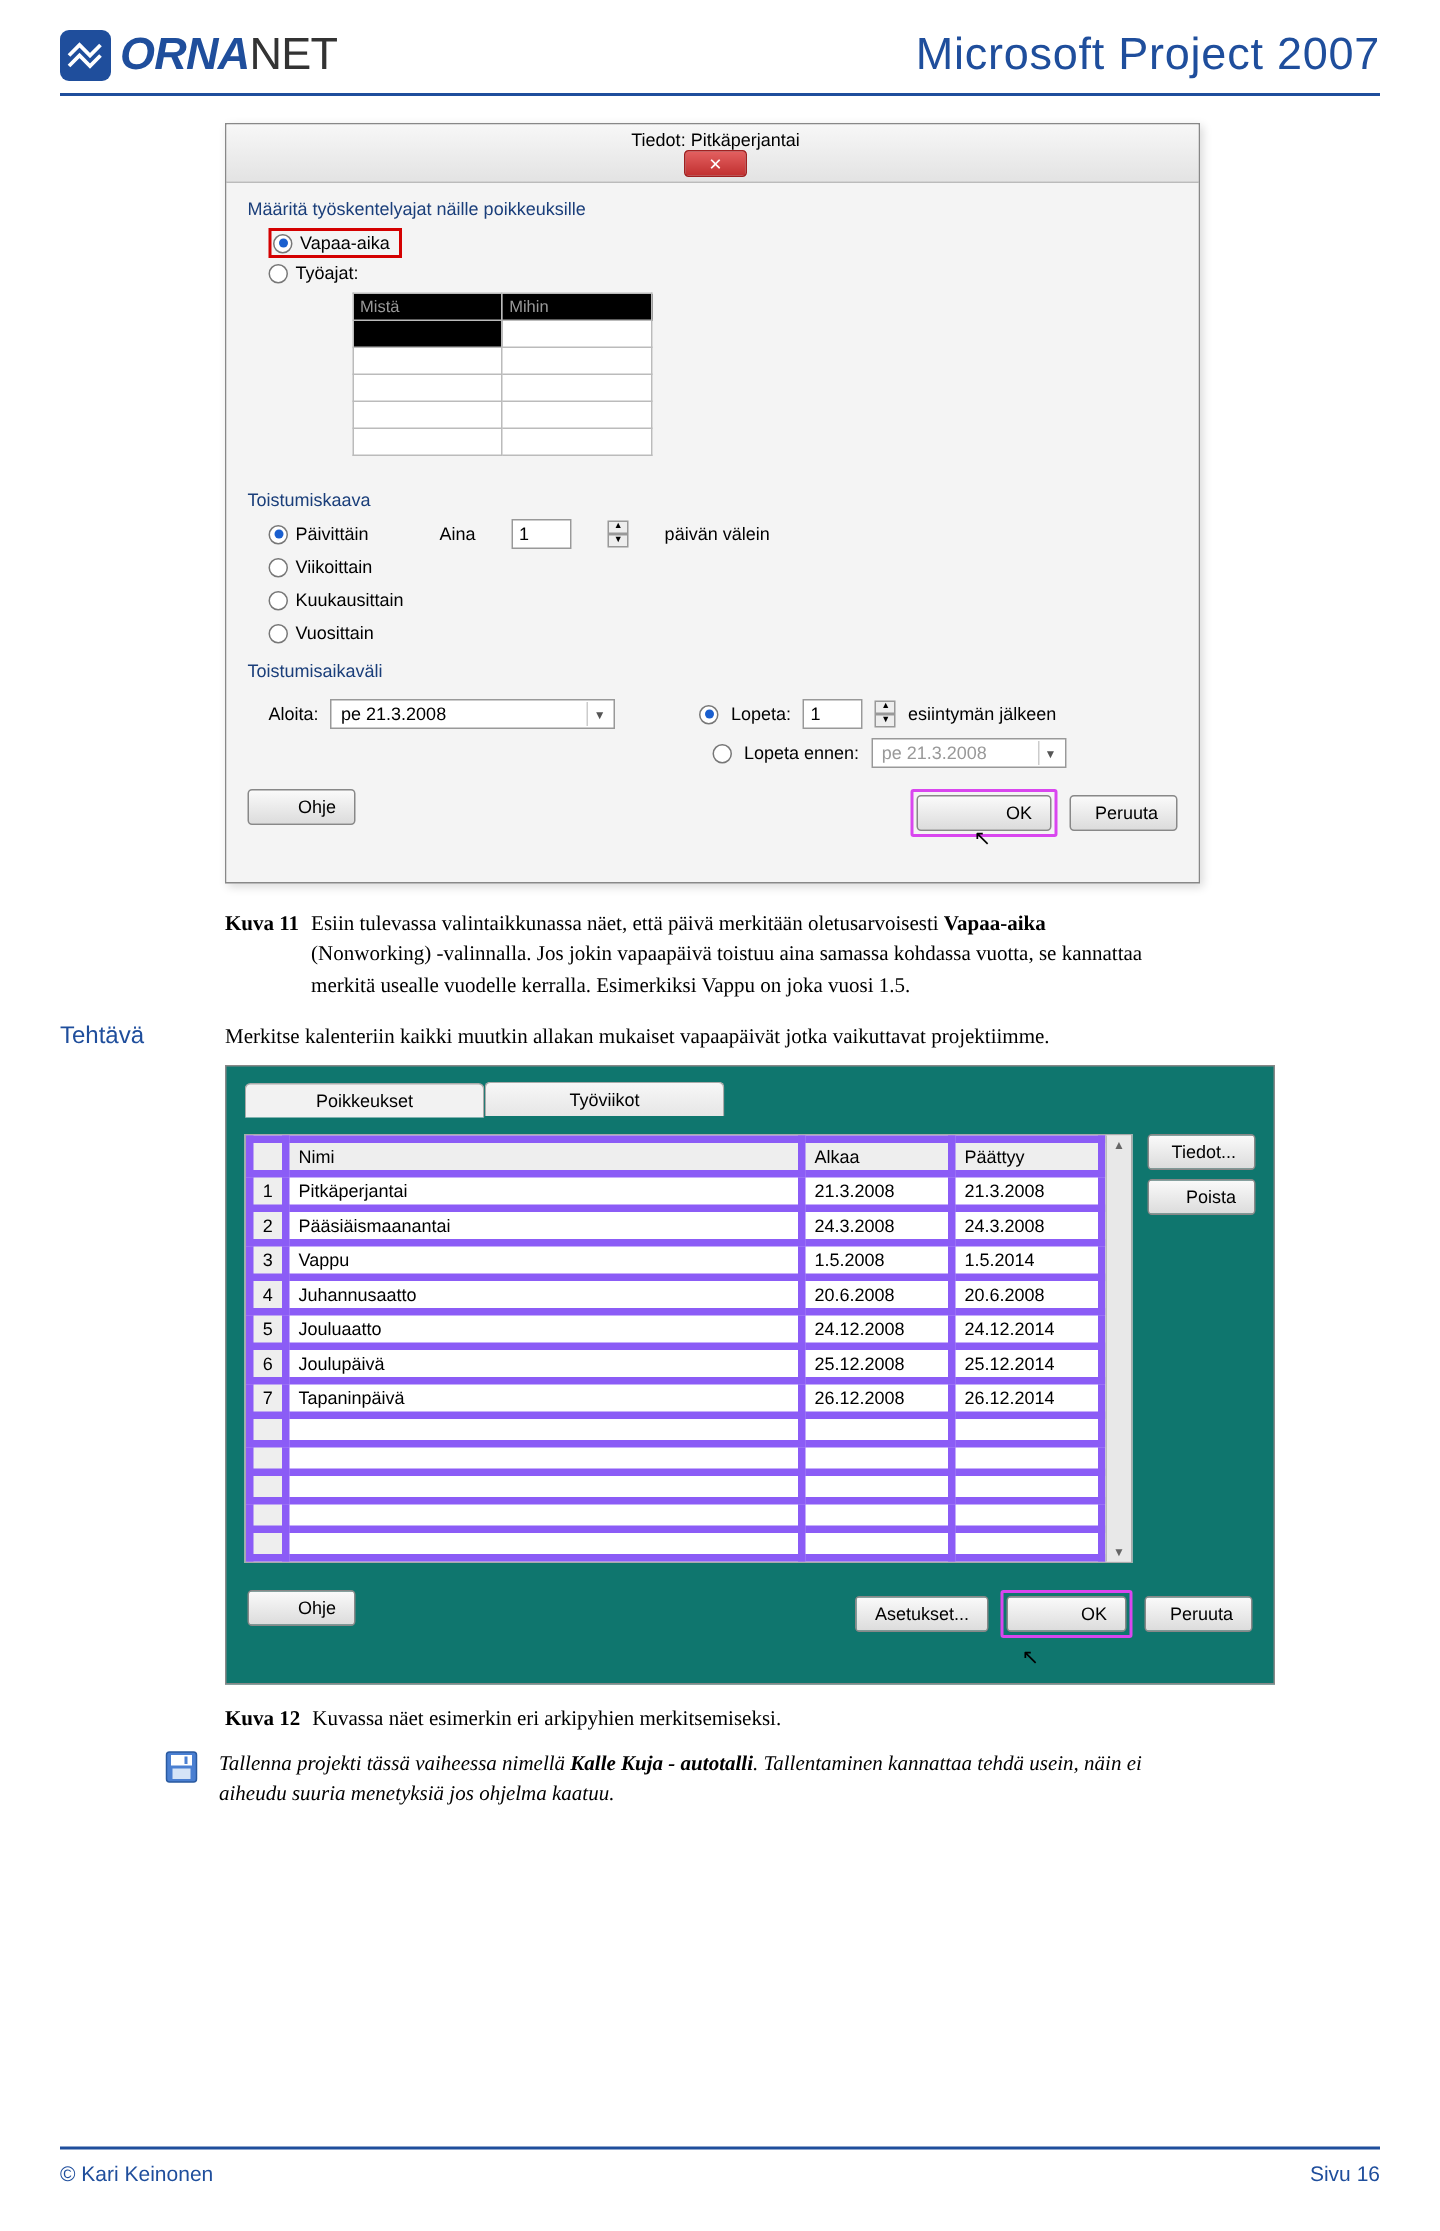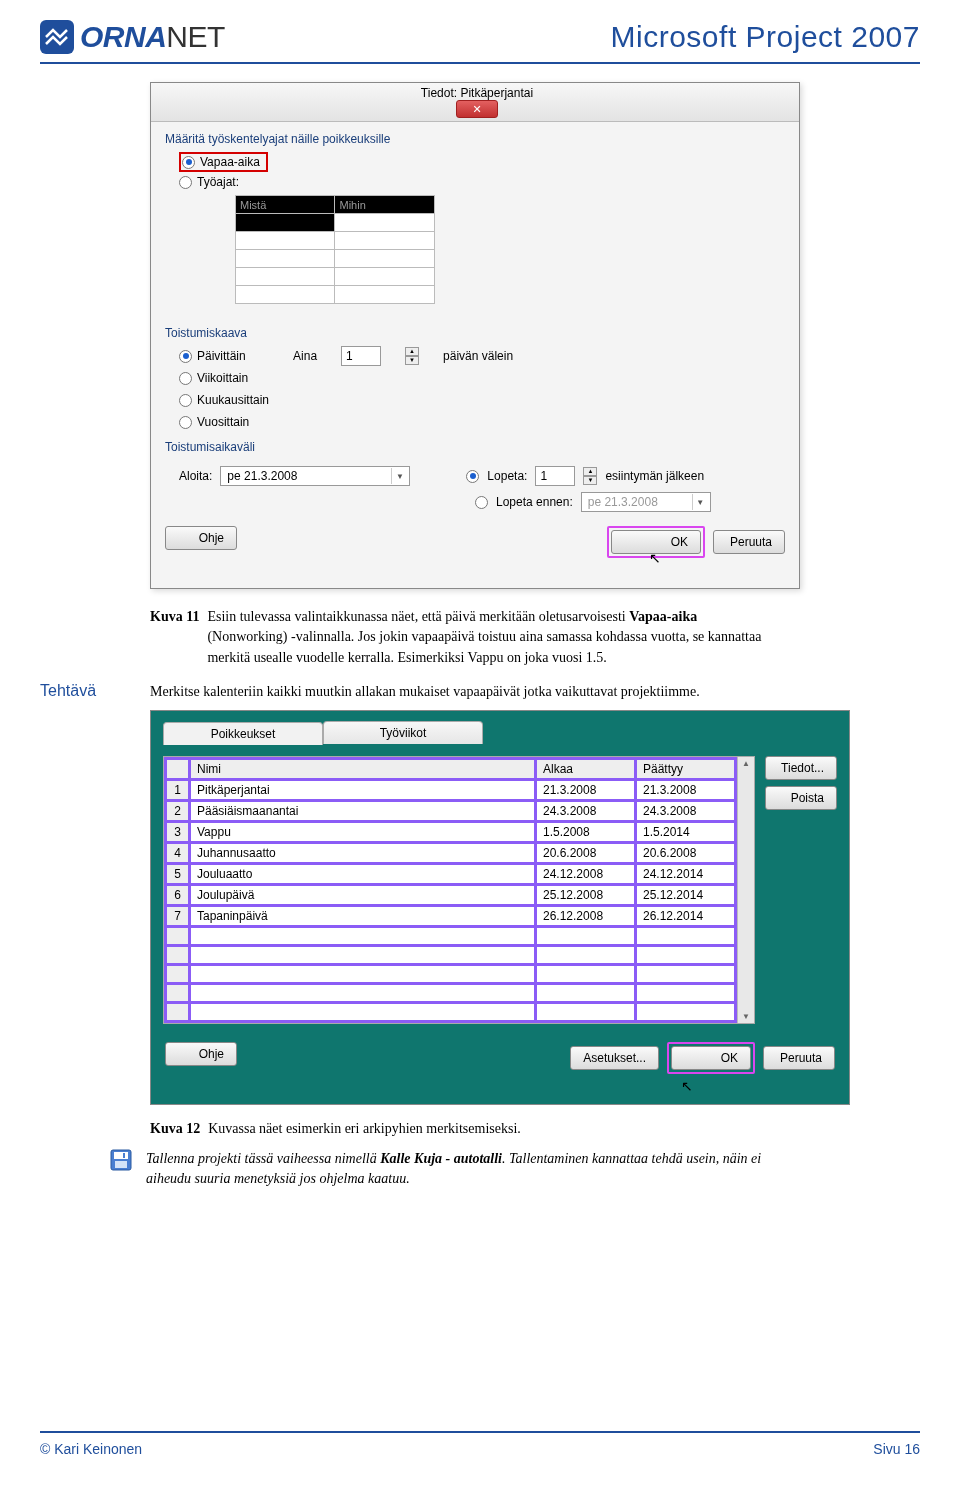--- a/index.html
+++ b/index.html
@@ -150,21 +150,21 @@
   .tabs-row { display:flex; gap:0; padding:10px 12px 0 12px; }
   .tab {
     border:1px solid #aaa; border-bottom:none; background:linear-gradient(#f7f7f7,#e6e6e6);
     padding:4px 30px; font-size:12px; border-radius:4px 4px 0 0;
     min-width:160px; text-align:center;
   }
   .tab.active { background:#f2f2f2; position:relative; top:1px; font-weight:500;}
   .ex-content { display:flex; gap:10px; padding:12px; }
   .ex-table { flex:1; border:1px solid #aaa; background:#fff; }
   .ex-table table { border-collapse:collapse; width:100%; font-size:12px;}
-  .ex-table th, .ex-table td { border:3px solid #8b5cf6; padding:2px 6px; text-align:left; height:19px;}
+  .ex-table th, .ex-table td { border:5px solid #8b5cf6; padding:2px 6px; text-align:left; height:19px;}
   .ex-table th { background:#eee; font-weight:normal;}
   .ex-table .rownum { background:#eee; width:24px; text-align:center;}
   .scroll-ind { width:17px; background:#e8e8e8; border-left:1px solid #bbb; display:flex; flex-direction:column; justify-content:space-between; align-items:center; padding:2px 0;}
   .scroll-ind div { font-size:8px; color:#666; }
   .side-btns { display:flex; flex-direction:column; gap:6px; }
   .dlg2-buttons { display:flex; justify-content:space-between; padding:6px 14px 14px 14px;}
   .dlg2-right { display:flex; gap:8px; align-items:center;}
 
   
   .save-row { display:flex; align-items:flex-start; gap:14px; margin-left:70px; max-width:680px;}

